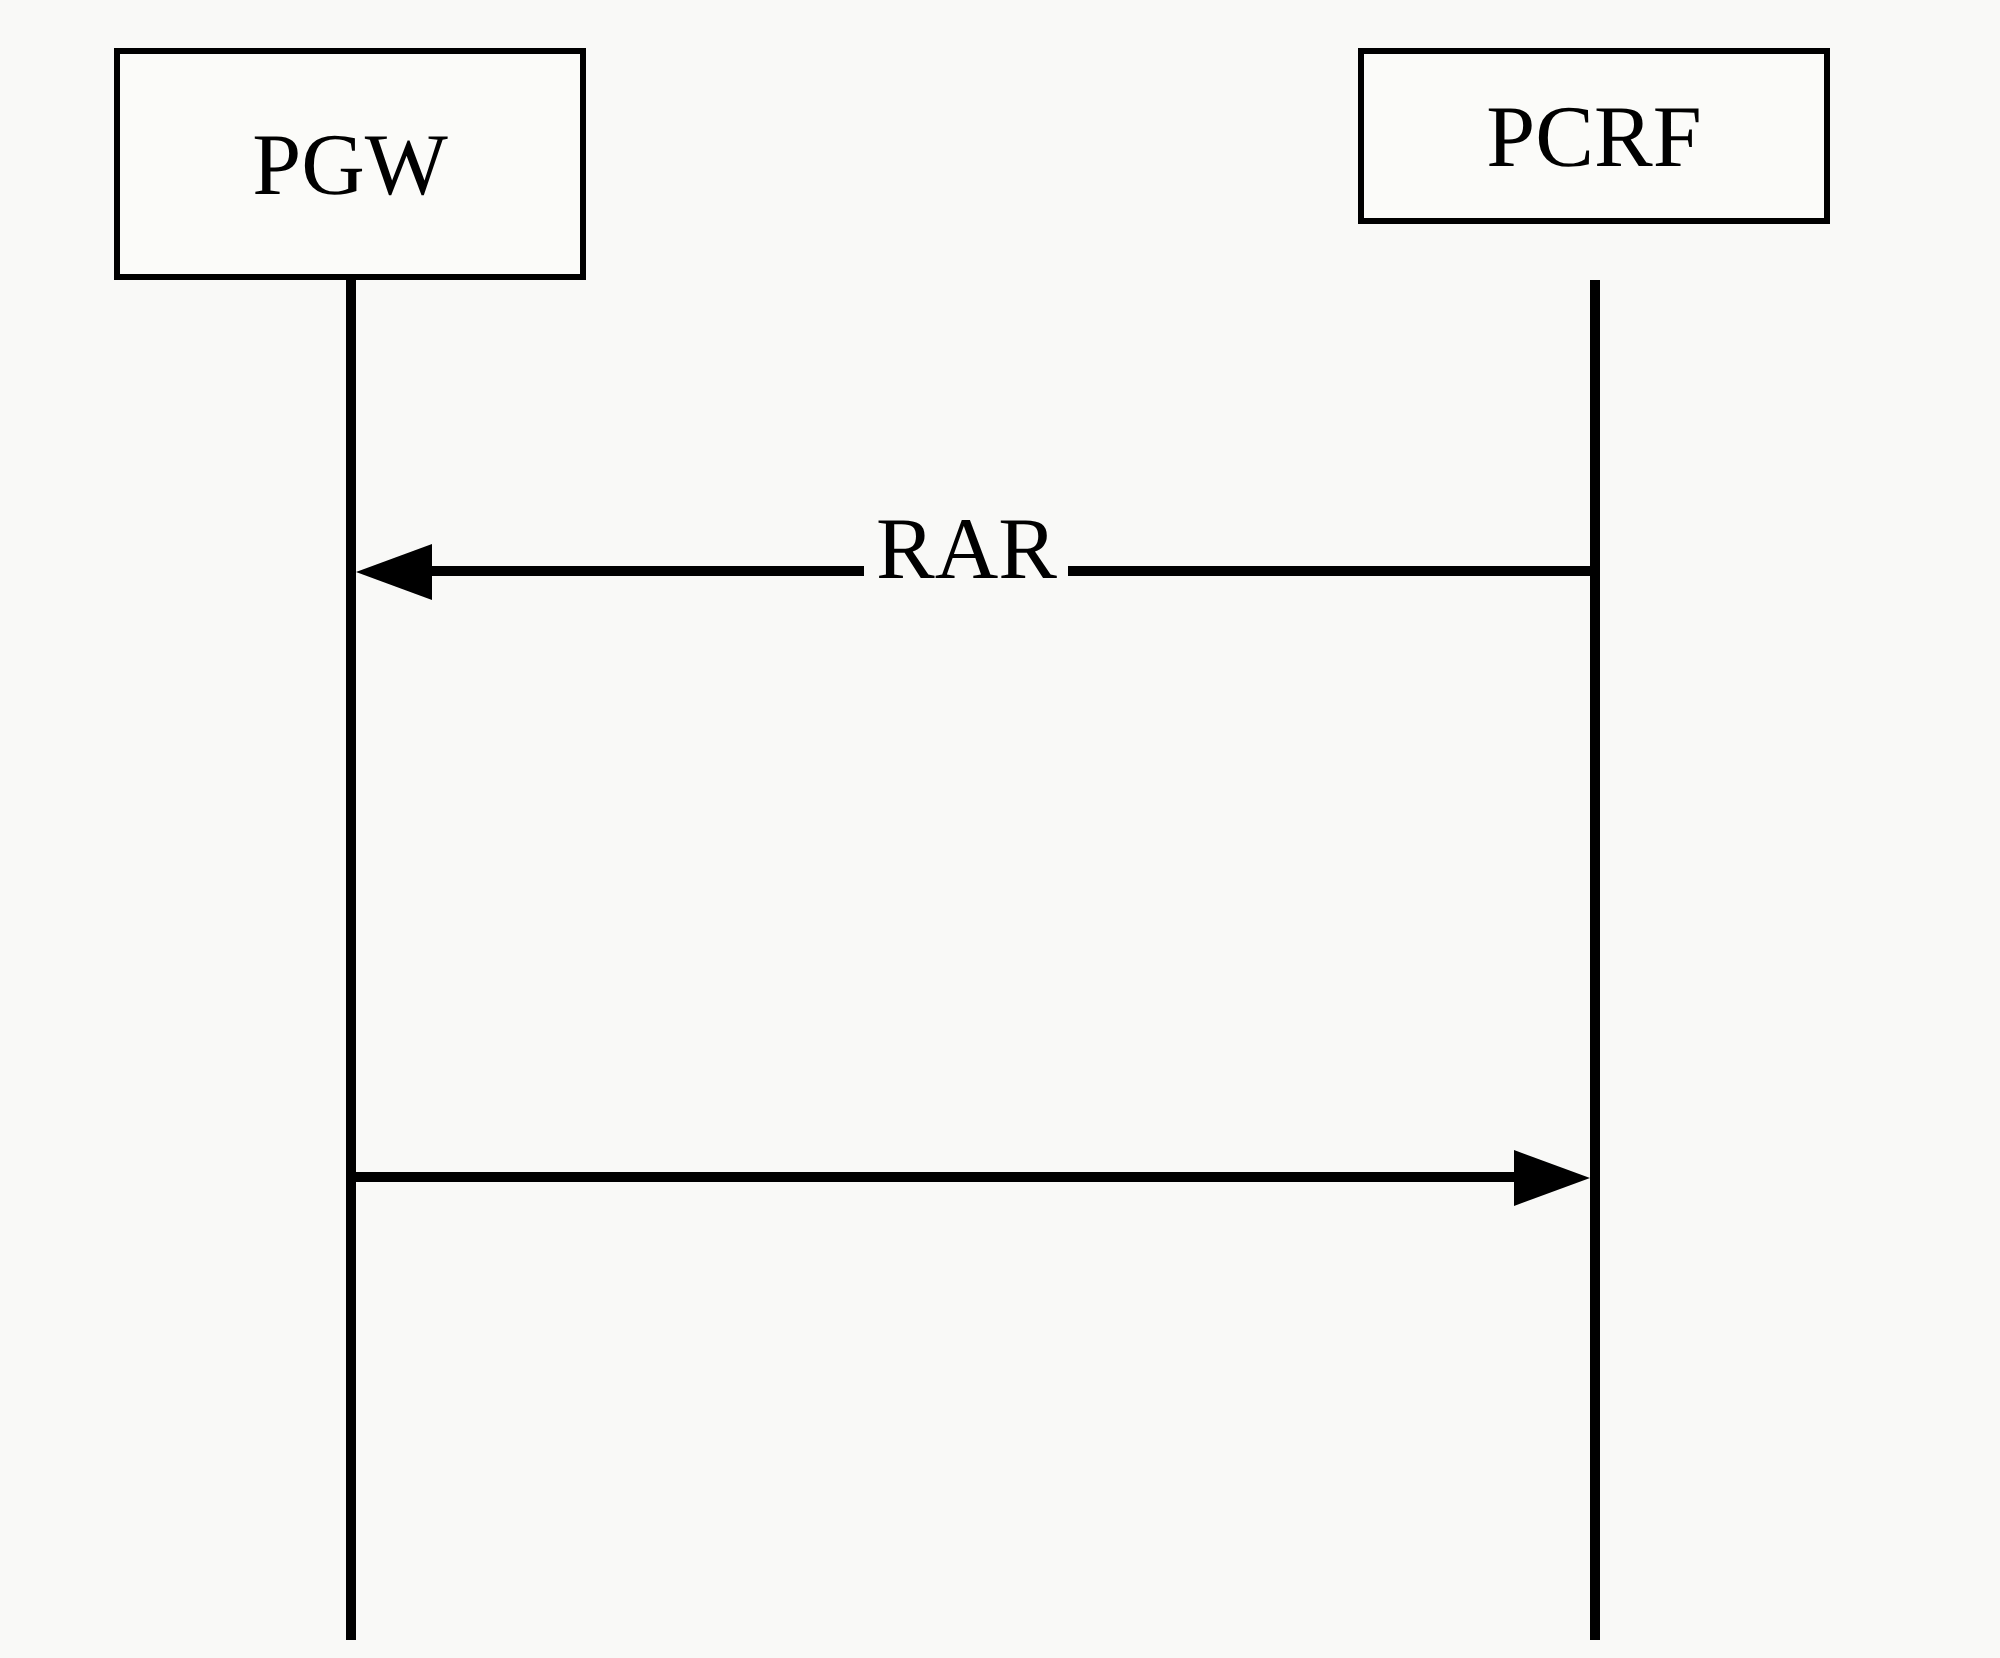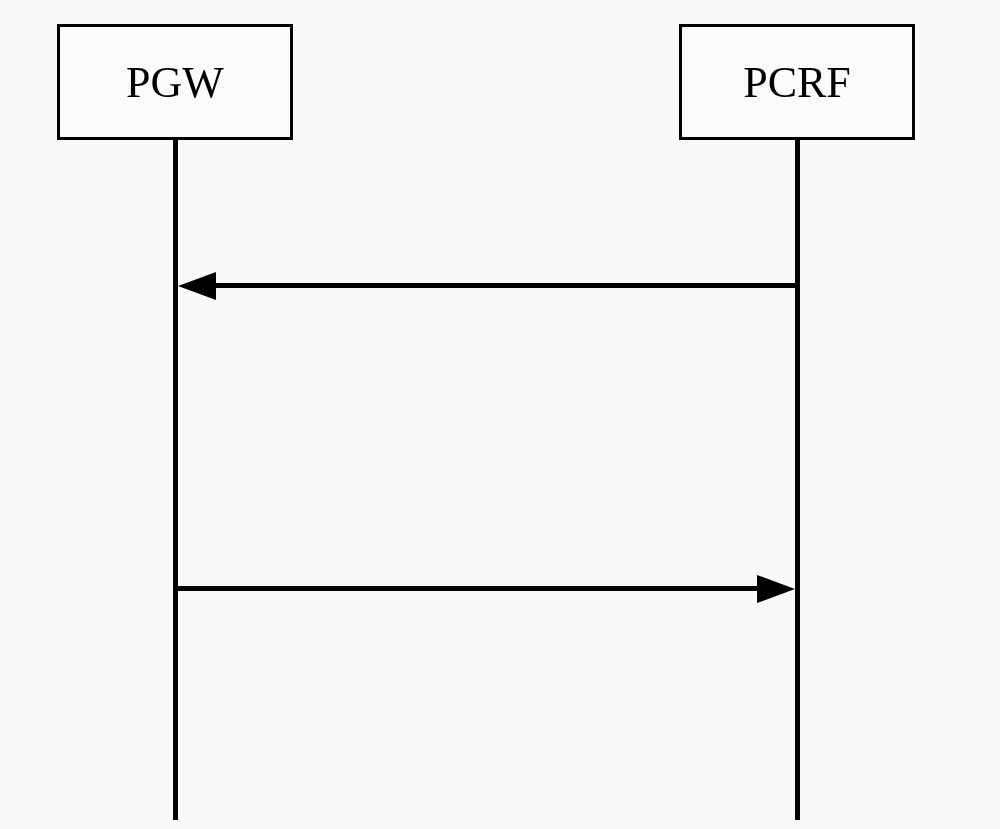--- a/index.html
+++ b/index.html
@@ -66,26 +66,27 @@
   </style>
 </head>
 <body>
 
 <div class="diagram">
 
   <div class="actor-box" style="left:57px; top:24px; width:236px; height:116px;">
     <span>PGW</span>
   </div>
 
-  <div class="actor-box" style="left:679px; top:24px; width:236px; height:116px;">
+  <div class="actor-box" style="left:679px; top:24px; width:236px; height:88px;">
     <span>PCRF</span>
   </div>
 
   <div class="lifeline" style="left:173px; top:140px; height:680px;"></div>
   <div class="lifeline" style="left:795px; top:140px; height:680px;"></div>
 
   <div class="arrow-line" style="left:205px; top:283px; width:590px;"></div>
   <div class="arrow-head-left" style="left:178px; top:272px;"></div>
+  <div class="message-label" style="left:432px; top:249px;">RAR</div>
 
   <div class="arrow-line" style="left:178px; top:586px; width:590px;"></div>
   <div class="arrow-head-right" style="left:757px; top:575px;"></div>
 
 </div>
 
 </body></html>

